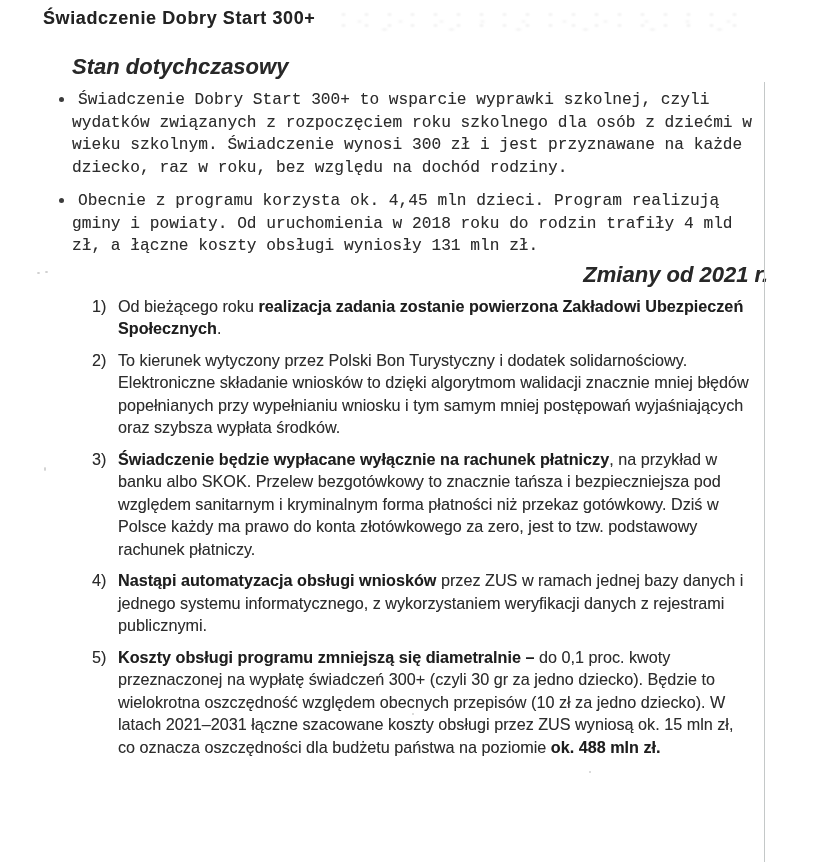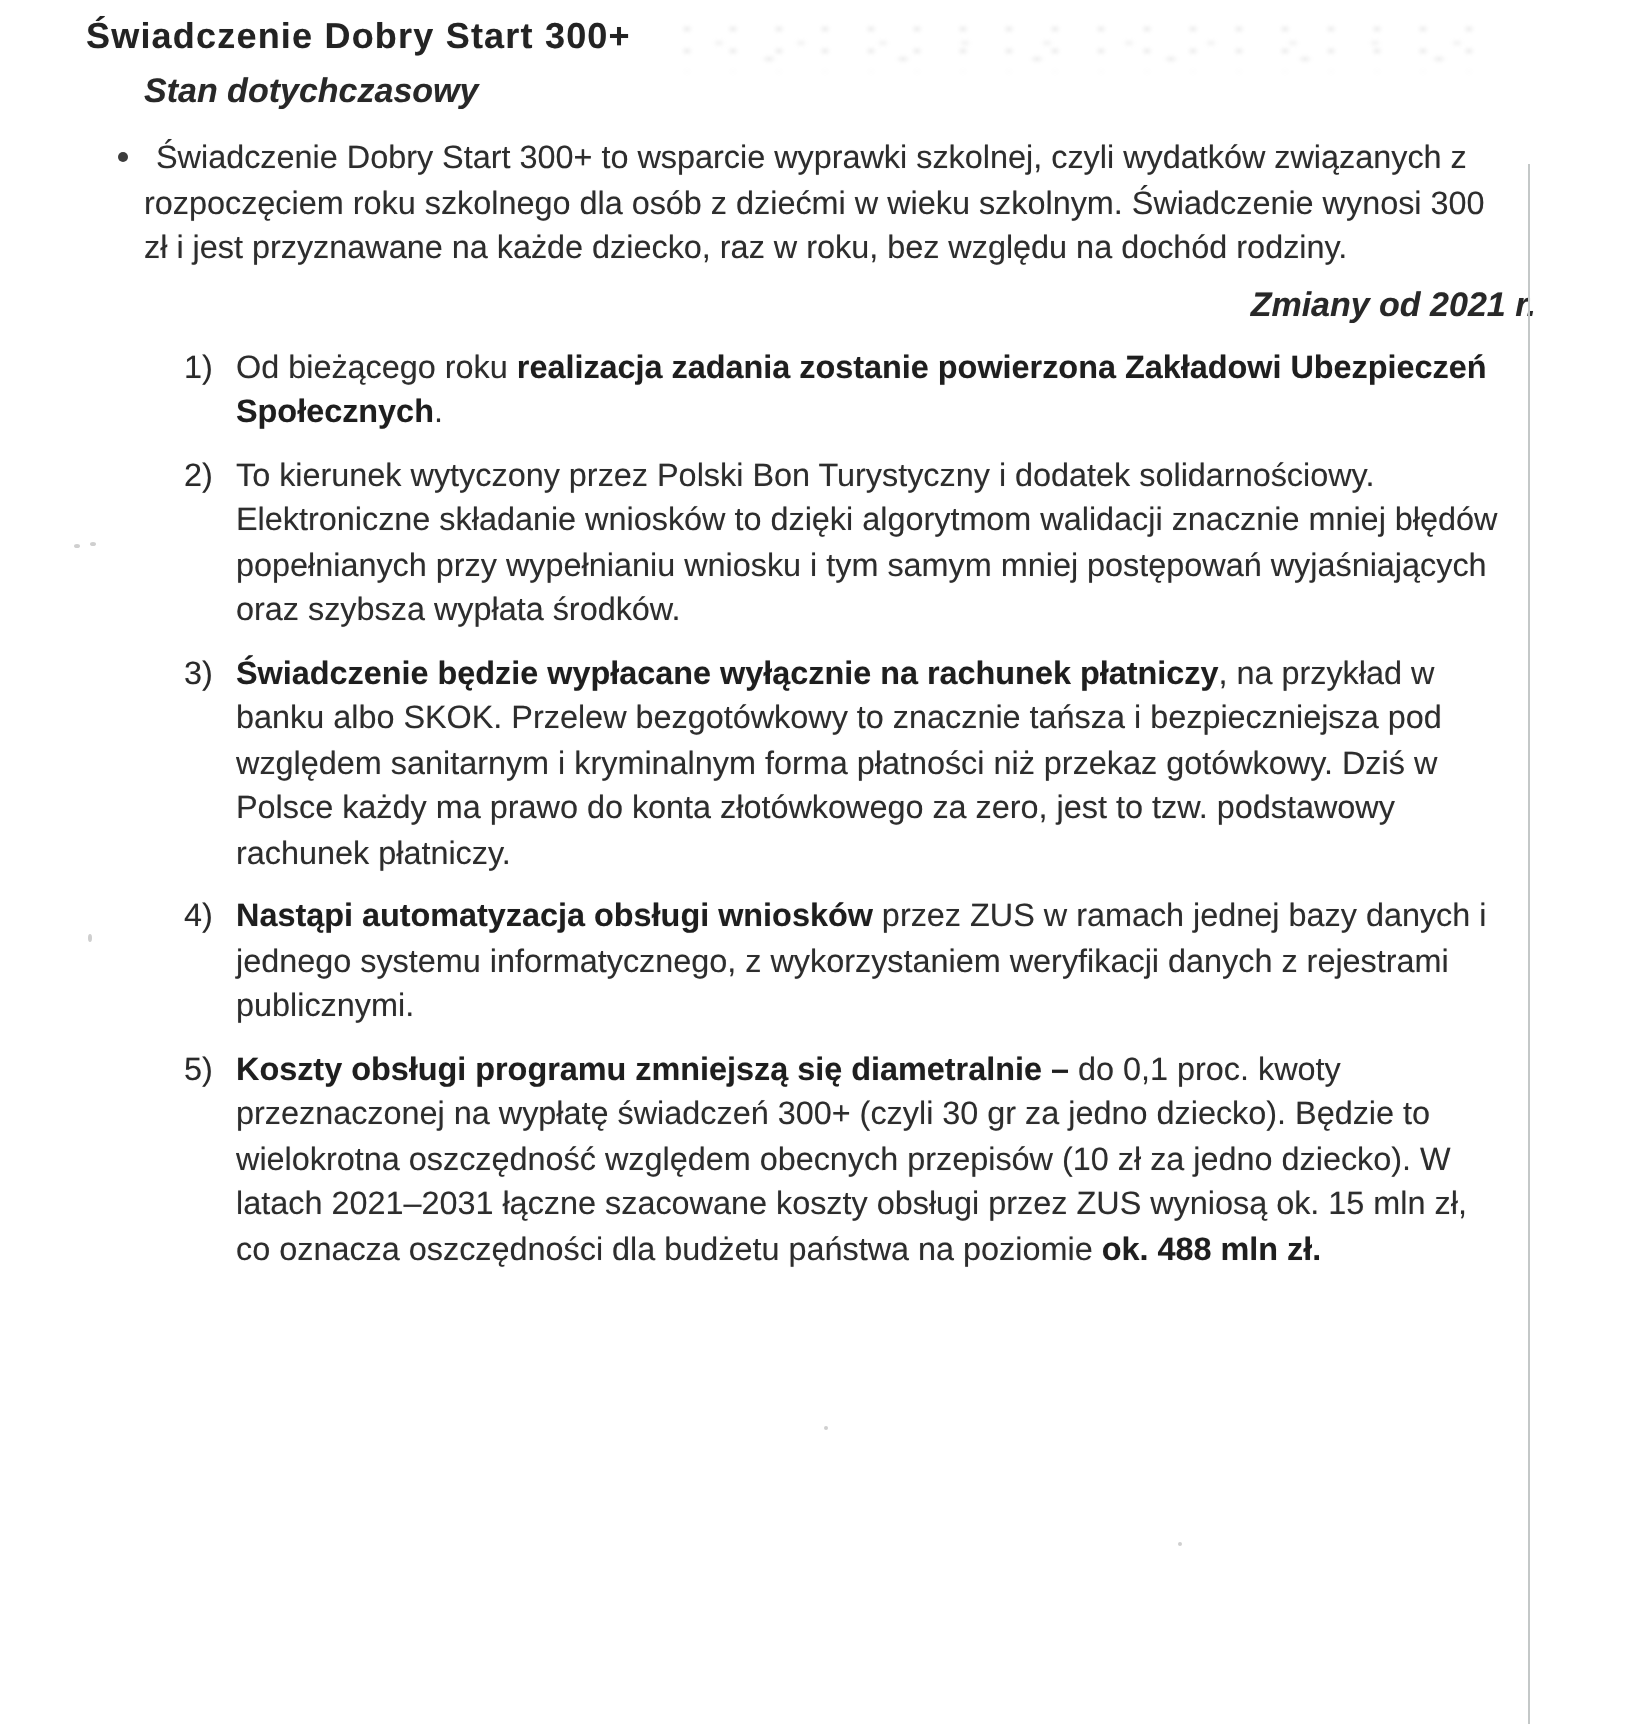--- a/index.html
+++ b/index.html
@@ -16,34 +16,34 @@
   }
   .doc-title{
     margin:6px 0 0 43px;
     font-size:18px;
     font-weight:bold;
     letter-spacing:.6px;
     line-height:24px;
     color:#232323;
   }
   .section-heading{
-    margin:5px 0 0 72px;
+    margin:26px 0 0 72px;
     font-style:italic;
     font-weight:bold;
-    font-size:17px;
+    font-size:22px;
     line-height:22px;
     color:#282828;
   }
   .section:nth-of-type(2) .section-heading{margin-top:6px;text-align:right;}
   .bullet-item{
     position:relative;
     margin:11px 0 0 72px;
     width:684px;
   }
-  .bullet-item > .item-text{margin:0;text-indent:6px;}
+  .bullet-item > .item-text{margin:0;text-indent:6px;font-family:Liberation Mono, monospace;}
   .bullet-dot{
     position:absolute;left:-13px;top:8px;
     width:5px;height:5px;border-radius:50%;
     background:#3c3c3c;
   }
   .num-item{
     position:relative;
     margin:9px 0 0 118px;
     width:634px;
   }
@@ -83,20 +83,24 @@
 <div class="page" style="--text: #2d2d2d; --bg: #ffffff; --edge: #c4c8c8;">
   <h1 class="doc-title">Świadczenie Dobry Start 300+</h1>
   <div class="smudge"></div>
   <div id="doc-content">
       <div class="section">
         <div class="section-heading">Stan dotychczasowy</div>
         <div class="bullet-item">
           <span class="bullet-dot"></span>
           <p class="item-text"><span class="seg">Świadczenie Dobry Start 300+ to wsparcie wyprawki szkolnej, czyli wydatków związanych z rozpoczęciem roku szkolnego dla osób z dziećmi w wieku szkolnym. Świadczenie wynosi 300 zł i jest przyznawane na każde dziecko, raz w roku, bez względu na dochód rodziny.</span></p>
         </div>
+        <div class="bullet-item">
+          <span class="bullet-dot"></span>
+          <p class="item-text"><span class="seg">Obecnie z programu korzysta ok. 4,45 mln dzieci. Program realizują gminy i powiaty. Od uruchomienia w 2018 roku do rodzin trafiły 4 mld zł, a łączne koszty obsługi wyniosły 131 mln zł.</span></p>
+        </div>
       </div>
       <div class="section">
         <div class="section-heading">Zmiany od 2021 r.</div>
         <div class="num-item">
           <span class="num-marker">1)</span>
           <div class="num-body">
             <p><span class="seg">Od bieżącego roku </span><span class="seg-bold">realizacja zadania zostanie powierzona Zakładowi Ubezpieczeń Społecznych</span><span class="seg">.</span></p>
           </div>
         </div>
         <div class="num-item">

